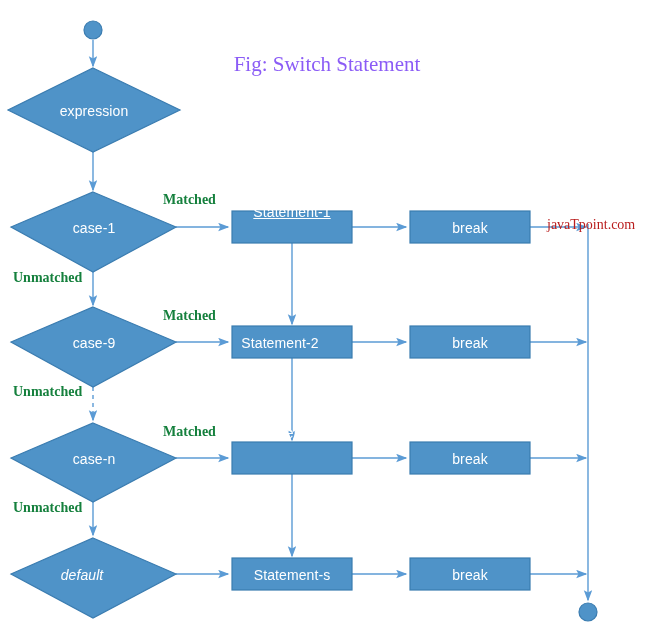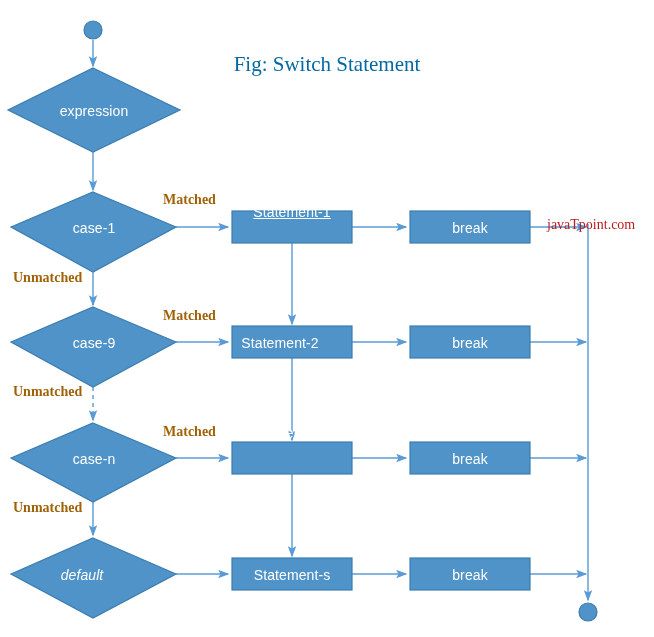--- a/index.html
+++ b/index.html
@@ -27,35 +27,35 @@
     color: #ffffff;
     font-family: "Liberation Sans", sans-serif;
     font-size: 14px;
     letter-spacing: 0.1px;
     text-align: center;
     white-space: nowrap;
     pointer-events: none;
   }
   .edge-label {
     position: absolute;
-    color: #a16207;
+    color: #15803d;
     font-family: "Liberation Serif", serif;
     font-weight: bold;
     font-size: 14px;
     white-space: nowrap;
   }
   #diagram-title {
     position: absolute;
     left: 0;
     top: 52px;
     width: 654px;
     text-align: center;
     font-family: "Liberation Serif", serif;
     font-size: 21px;
-    color: #0369a1;
+    color: #8b5cf6;
   }
   #watermark {
     position: absolute;
     left: 547px;
     top: 217px;
     font-family: "Liberation Serif", serif;
     font-size: 14px;
     color: #b91c1c;
     white-space: nowrap;
   }

